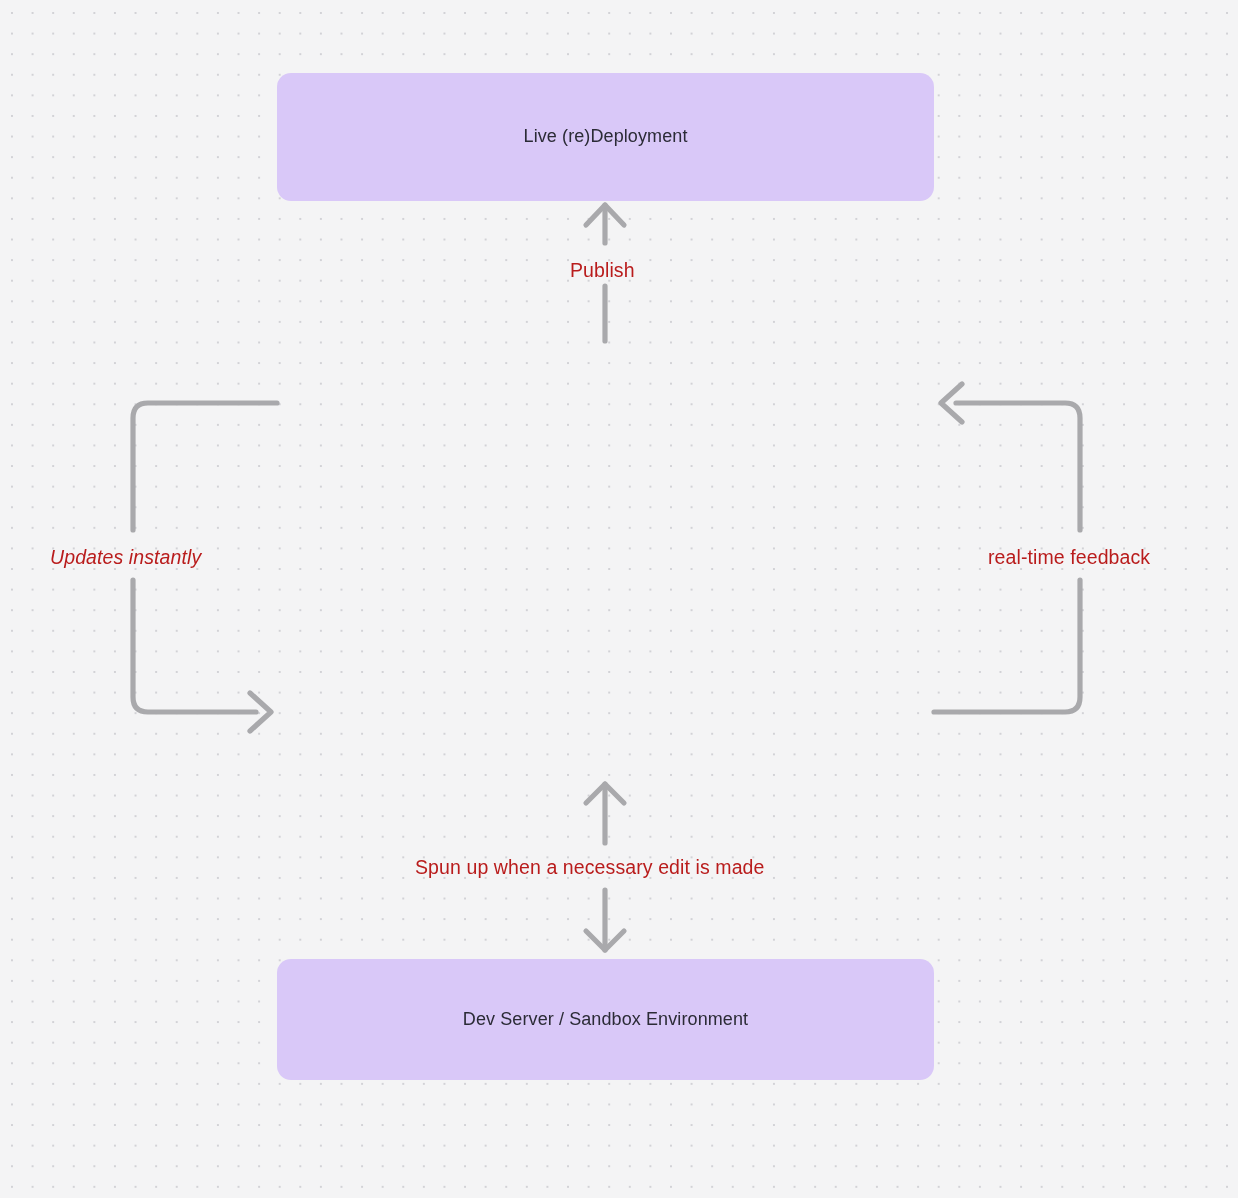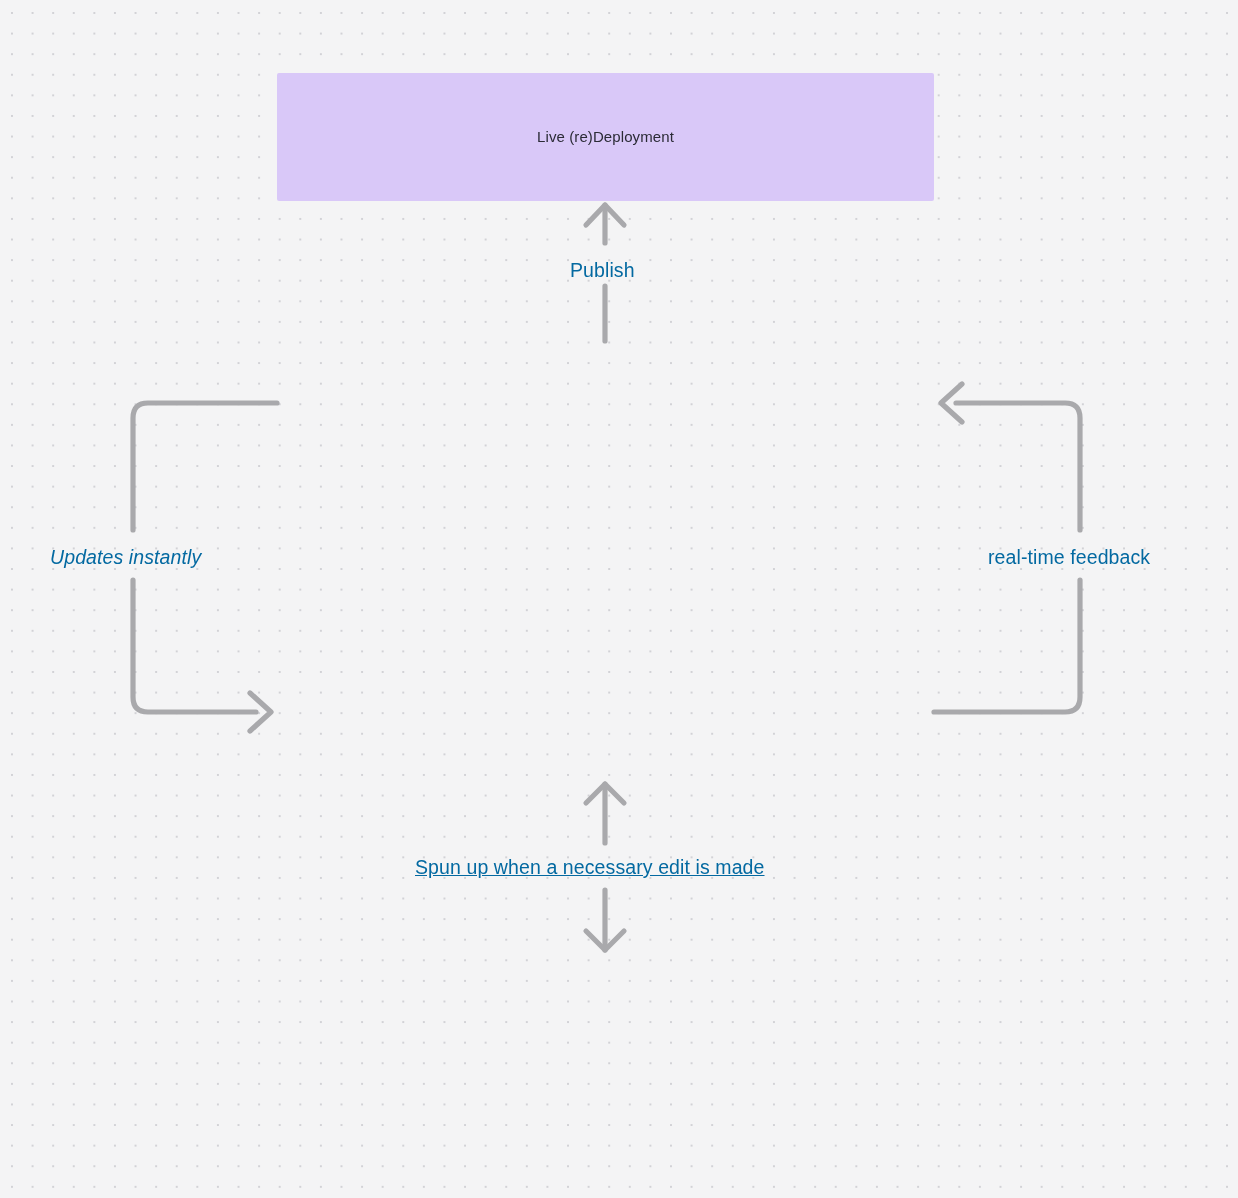--- a/index.html
+++ b/index.html
@@ -34,51 +34,51 @@
     top: 0;
     width: 1238px;
     height: 1198px;
     pointer-events: none;
   }
 
   .node {
     position: absolute;
     box-sizing: border-box;
     background: #d9c8f8;
-    border-radius: 2px;
+    border-radius: 14px;
     display: flex;
     align-items: center;
     justify-content: center;
     color: #2b2b36;
-    font-size: 15px;
+    font-size: 18px;
     letter-spacing: 0.1px;
     line-height: 1.2;
     text-align: center;
     padding: 4px 14px;
   }
 
   #node-live        { left: 277px; top: 73px;  width: 657px; height: 128px; }
   #node-editor      { left: 277px; top: 341px; width: 657px; height: 123px; }
   #node-preview     { left: 277px; top: 652px; width: 657px; height: 121px; }
   #node-devserver   { left: 277px; top: 959px; width: 657px; height: 121px; }
 
   .edge-label {
     position: absolute;
-    color: #0369a1;
+    color: #b91c1c;
     font-size: 19.5px;
     line-height: 1.2;
     white-space: nowrap;
     letter-spacing: 0.1px;
     background: transparent;
   }
 
   #label-publish      { left: 570px; top: 259px; }
   #label-updates      { left: 50px;  top: 546px; font-style: italic; }
   #label-realtime     { left: 988px; top: 546px; }
-  #label-spunup       { left: 415px; top: 856px; text-decoration: underline; }
+  #label-spunup       { left: 415px; top: 856px; }
 </style>
 </head>
 <body>
 
 <div id="canvas">
 
   <svg class="edges" viewBox="0 0 1238 1198" width="1238" height="1198" xmlns="http://www.w3.org/2000/svg">
 
     <g fill="none" stroke="#a9a9ac" stroke-width="5.2" stroke-linecap="round" stroke-linejoin="round">
 
@@ -109,20 +109,23 @@
 
     </g>
   </svg>
 
   <div class="node" id="node-live">
     <span>Live (re)Deployment</span>
   </div>
 
 
 
+  <div class="node" id="node-devserver">
+    <span>Dev Server / Sandbox Environment</span>
+  </div>
 
   <div class="edge-label" id="label-publish">Publish</div>
 
   <div class="edge-label" id="label-updates">Updates instantly</div>
 
   <div class="edge-label" id="label-realtime">real-time feedback</div>
 
   <div class="edge-label" id="label-spunup">Spun up when a necessary edit is made</div>
 
 </div>

